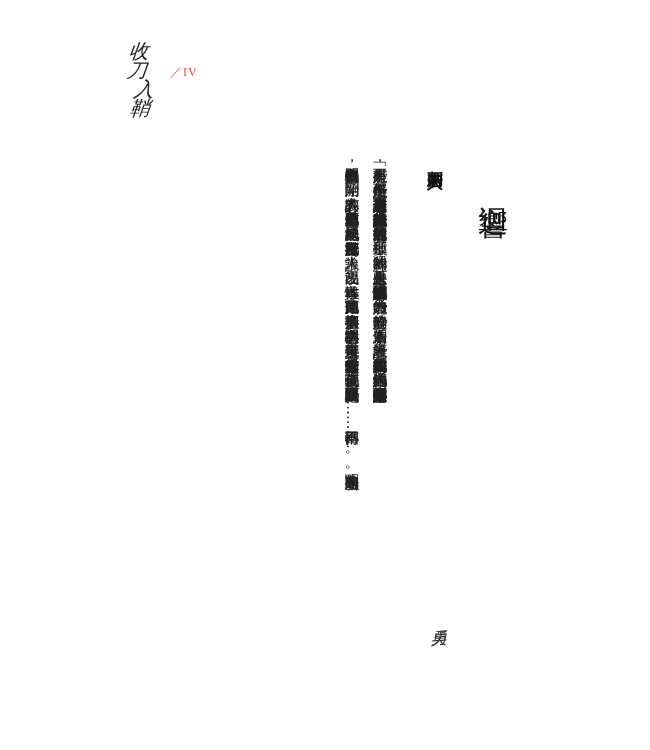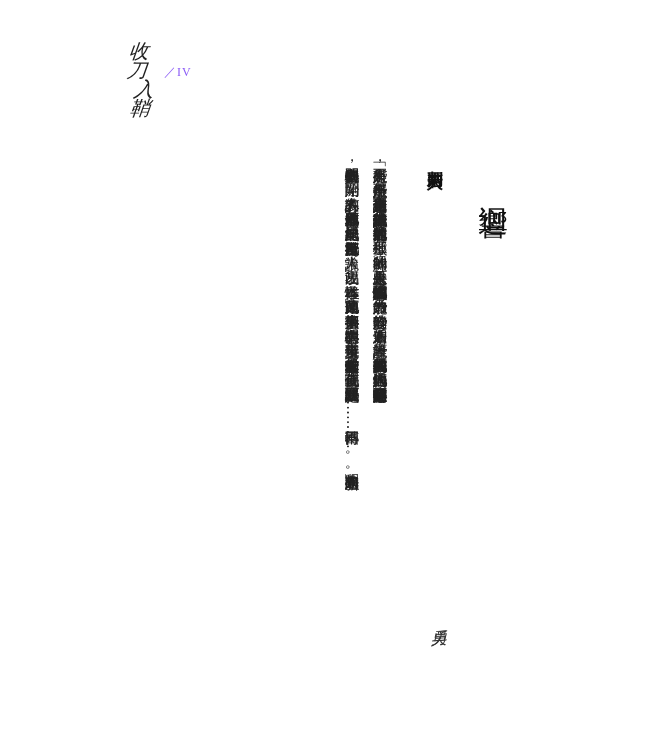--- a/index.html
+++ b/index.html
@@ -31,25 +31,25 @@
     line-height: 19px;
     color: #222;
     letter-spacing: 1px;
     transform: skewX(-6deg);
   }
   .logo-line.l1 { margin-left: 0; }
   .logo-line.l2 { margin-left: 6px; }
   .logo-line.l3 { margin-left: 2px; }
   .section-mark {
     position: absolute;
-    left: 164px;
+    left: 170px;
     top: 64px;
     font-family: "Liberation Serif", serif;
     font-size: 12px;
-    color: #8b5cf6;
+    color: #ef4444;
     letter-spacing: 1px;
   }
   .title {
     position: absolute;
     left: 476px;
     top: 182px;
     writing-mode: vertical-rl;
     font-family: "DejaVu Serif", serif;
     font-size: 30px;
     line-height: 34px;

